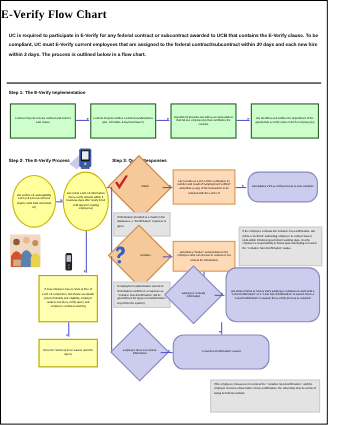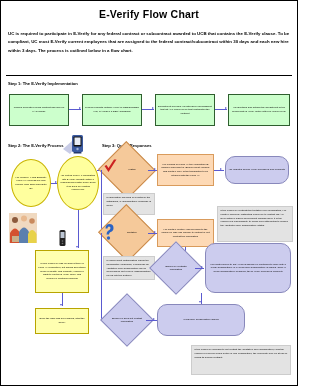--- a/index.html
+++ b/index.html
@@ -9,25 +9,25 @@
     background:#ffffff;
     color:#000;
     position:relative;
     overflow:hidden;
     border:1px solid #000;
   }
   .page { position:relative; width:296px; height:384px; background:#fff; }
 
   
   .title {
-    text-align:center;
     font-size:10.5px;
     font-weight:bold;
     padding-top:7px;
     letter-spacing:.2px;
+    font-family:Liberation Serif, serif;
   }
   .intro {
     margin:10px 7px 0 7px;
     font-size:4.4px;
     font-weight:bold;
     line-height:1.9;
     text-align:left;
   }
   .hr-sep {
     position:absolute; left:5px; right:5px; top:74px;

